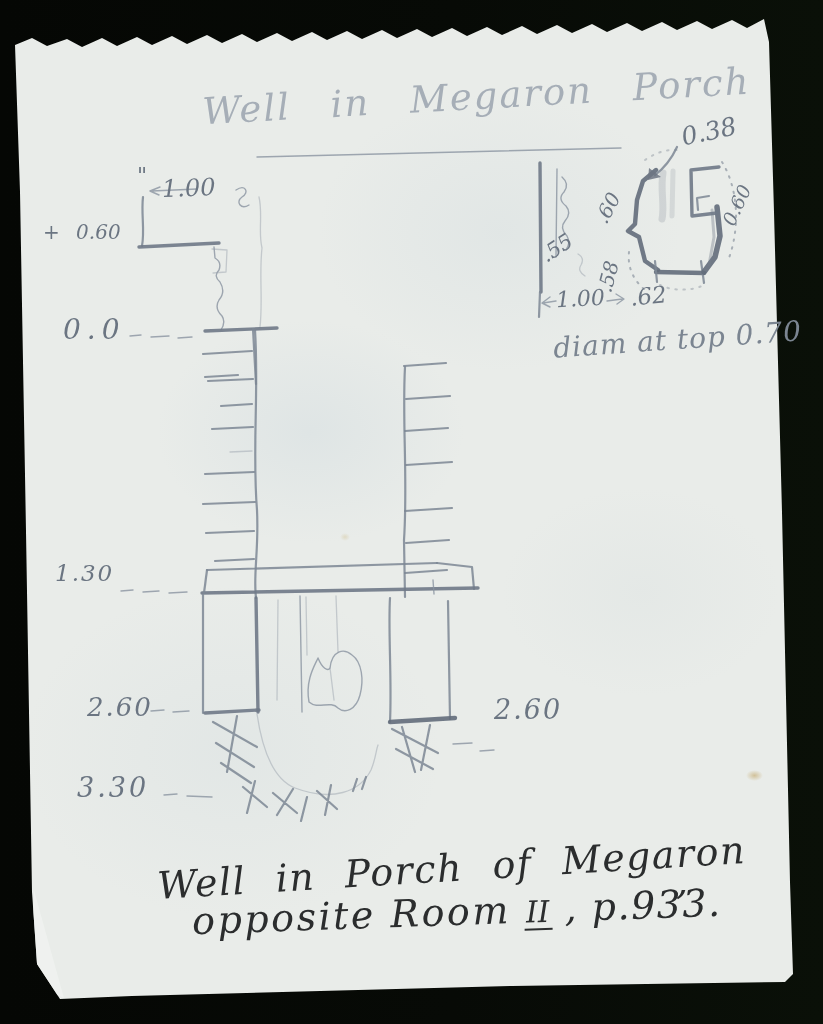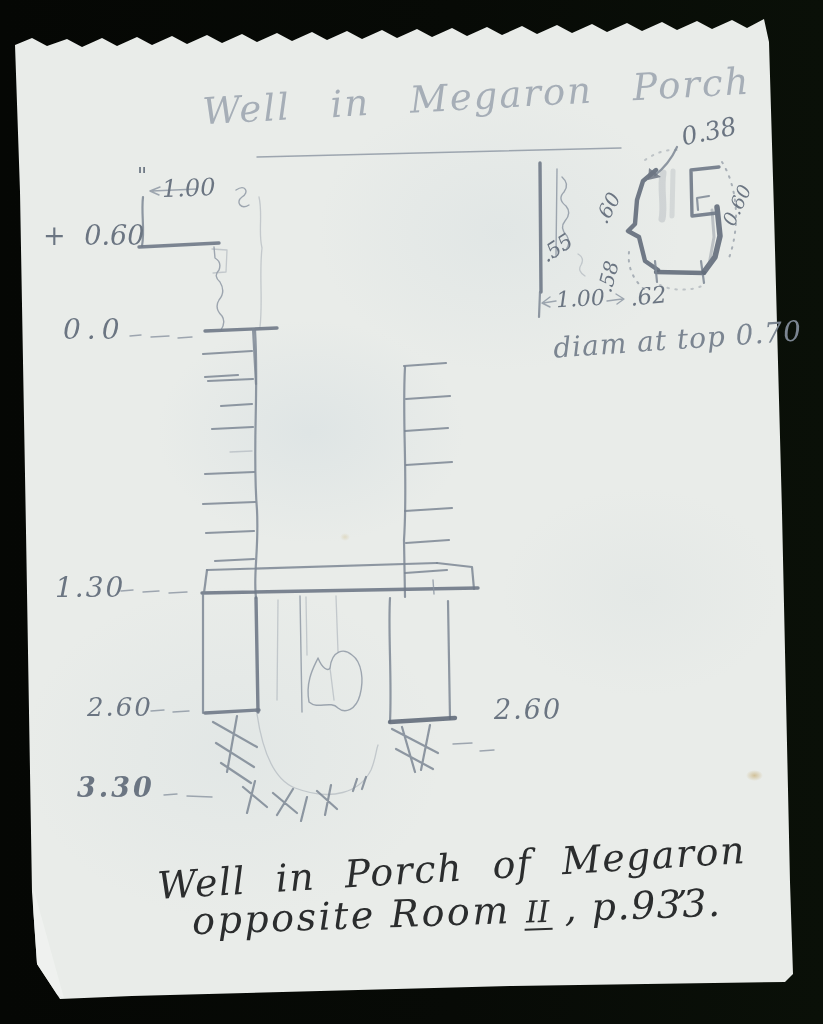--- a/index.html
+++ b/index.html
@@ -166,25 +166,25 @@
       <path class="dots" d="M629,252 C627,270 636,284 649,293"></path>
       <path class="dots" style="opacity:.4" d="M645,160 C658,151 672,148 681,151"></path>
       <path class="dots" style="opacity:.4" d="M660,285 C672,291 690,291 702,286"></path>
     </g>
   </svg>
 
   <div class="lbl title" style="left:202px;top:78px;">Well in Megaron Porch</div>
 
   <div class="lbl" style="left:137px;top:165px;font-size:22px;">"</div>
   <div class="lbl" style="left:162px;top:176px;font-size:24px;transform:rotate(-2deg);">1.00</div>
-  <div class="lbl" style="left:43px;top:222px;font-size:27px;word-spacing:10px;">+ 0.60</div>
+  <div class="lbl" style="left:43px;top:222px;font-size:20px;word-spacing:10px;">+ 0.60</div>
   <div class="lbl" style="left:63px;top:316px;font-size:28px;letter-spacing:6px;">0.0</div>
-  <div class="lbl" style="left:55px;top:574px;font-size:28px;letter-spacing:2px;">1.30</div>
+  <div class="lbl" style="left:55px;top:562px;font-size:23px;letter-spacing:2px;">1.30</div>
   <div class="lbl" style="left:87px;top:694px;font-size:26px;letter-spacing:2px;">2.60</div>
-  <div class="lbl" style="left:77px;top:774px;font-size:27px;letter-spacing:3px;font-weight:bold;">3.30</div>
+  <div class="lbl" style="left:77px;top:774px;font-size:27px;letter-spacing:3px;">3.30</div>
   <div class="lbl" style="left:494px;top:696px;font-size:27px;letter-spacing:2px;">2.60</div>
 
   <div class="lbl" style="left:681px;top:119px;font-size:25px;transform:rotate(-12deg);">0.38</div>
   <div class="lbl" style="left:600px;top:212px;font-size:20px;transform:rotate(-62deg);transform-origin:0 50%;">.60</div>
   <div class="lbl" style="left:728px;top:215px;font-size:19px;transform:rotate(-65deg);transform-origin:0 50%;">0.60</div>
   <div class="lbl" style="left:543px;top:247px;font-size:21px;transform:rotate(-33deg);transform-origin:0 50%;">.55</div>
   <div class="lbl" style="left:604px;top:282px;font-size:20px;transform:rotate(-75deg);transform-origin:0 50%;">.58</div>
   <div class="lbl" style="left:556px;top:288px;font-size:22px;transform:rotate(-3deg);">1.00</div>
   <div class="lbl" style="left:630px;top:285px;font-size:23px;transform:rotate(-6deg);">.62</div>
   <div class="lbl note" style="left:553px;top:326px;font-size:28px;letter-spacing:1px;transform:rotate(-4deg);">diam at top 0.70</div>

